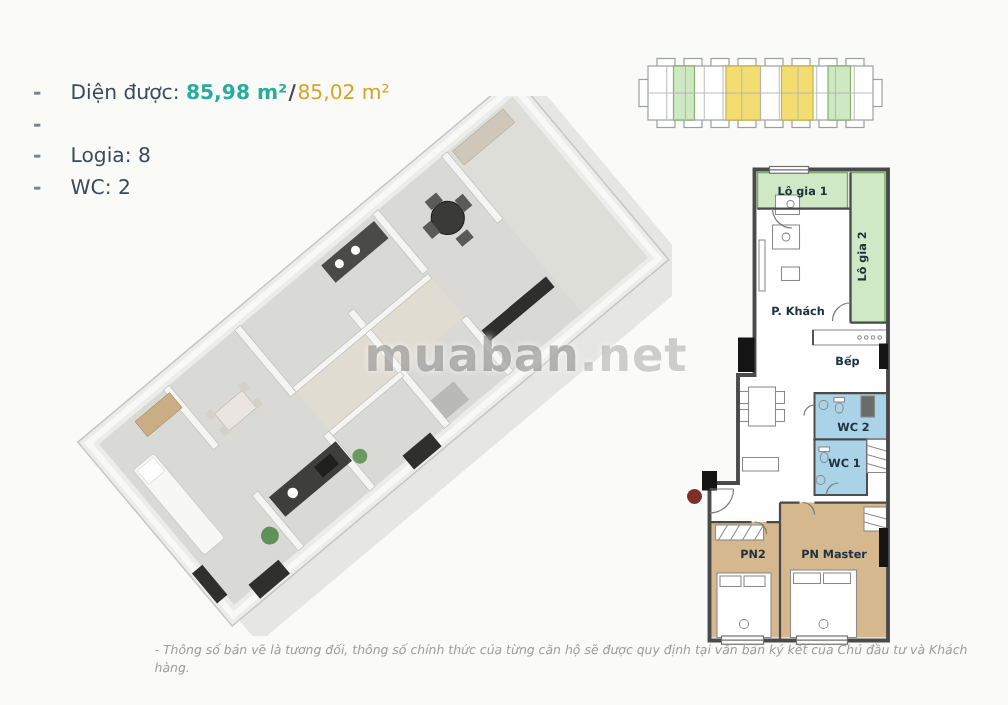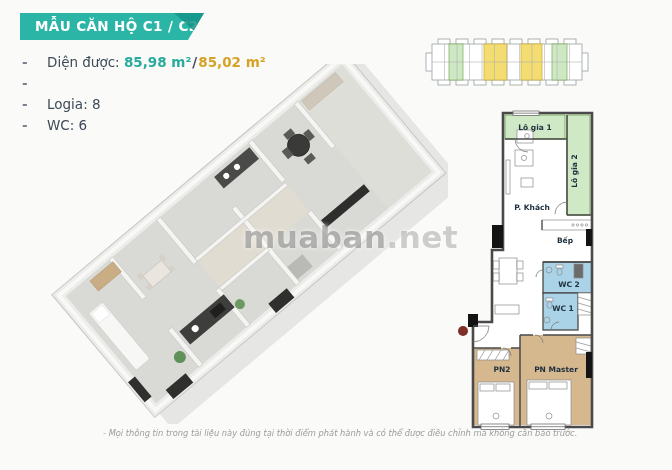--- a/index.html
+++ b/index.html
@@ -23,21 +23,21 @@
     background:#159488;clip-path:polygon(100% 0,0 0,100% 100%);
     opacity:.85;
   }
 
   
   .specs{position:absolute;left:22px;top:54px;font-size:13.5px;color:#3e4a57;}
   .spec-row{display:flex;align-items:baseline;margin-bottom:4px;line-height:17px;}
   .spec-row .dash{width:25px;color:#77828d;font-weight:bold;}
   .teal-val{color:#29ab9e;font-weight:bold;text-align:center;}
   .slash{color:#3e4a57;font-weight:bold;padding:0 1px;}
-  .gold-val{color:#d7a228;font-weight:bold;}
+  .gold-val{color:#d7a228;font-weight:normal;}
 
   
   .watermark{
     position:absolute;left:243px;top:219px;font-size:31px;font-weight:bold;
     letter-spacing:.5px;text-shadow:0 0 5px rgba(255,255,255,.75);
     pointer-events:none;white-space:nowrap;
   }
   .watermark .wm-name{color:rgba(118,118,118,.52);}
   .watermark .wm-tld{color:rgba(158,158,158,.50);}
 
@@ -48,42 +48,39 @@
   }
 
   svg text{font-family:"DejaVu Sans","Liberation Sans",sans-serif;}
   .room-label{font-size:7.5px;font-weight:bold;fill:#20313f;}
 </style>
 </head>
 <body>
 
 <div class="canvas">
 
-  <div class="banner">
-    <span>MẪU CĂN HỘ C1 / C2</span>
-  </div>
 
   <div class="specs">
     <div class="spec-row">
       <span class="dash">-</span>
       <span>
         <span>Diện được:</span>
         <span class="teal-val">85,98 m²</span><span class="slash">/</span><span class="gold-val">85,02 m²</span>
       </span>
     </div>
     <div class="spec-row">
       <span class="dash">-</span>
     </div>
     <div class="spec-row">
       <span class="dash">-</span>
       <span>Logia: 8</span>
     </div>
     <div class="spec-row">
       <span class="dash">-</span>
-      <span>WC: 6</span>
+      <span>WC: 2</span>
     </div>
   </div>
 
   <svg style="position:absolute;left:424px;top:34px;" width="166" height="58" viewBox="0 0 166 58">
     <g stroke="#9aa0a0" stroke-width="0.8" fill="#ffffff">
       <rect x="14" y="5" width="12" height="7"></rect>
         <rect x="32" y="5" width="12" height="7"></rect>
       <rect x="50" y="5" width="12" height="7"></rect>
         <rect x="68" y="5" width="12" height="7"></rect>
       <rect x="86" y="5" width="12" height="7"></rect>
@@ -291,16 +288,16 @@
     <text class="room-label" x="122" y="73" text-anchor="middle" transform="rotate(-90 122 73)">Lô gia 2</text>
     <text class="room-label" x="77" y="112" text-anchor="middle" font-size="8.2">P. Khách</text>
     <text class="room-label" x="110" y="145" text-anchor="middle">Bếp</text>
     <text class="room-label" x="114" y="189" text-anchor="middle">WC 2</text>
     <text class="room-label" x="108" y="213" text-anchor="middle">WC 1</text>
     <text class="room-label" x="47" y="274" text-anchor="middle">PN2</text>
     <text class="room-label" x="101" y="274" text-anchor="middle">PN Master</text>
   </svg>
 
   <div class="notes">
-    <div>- Mọi thông tin trong tài liệu này đúng tại thời điểm phát hành và có thể được điều chỉnh mà không cần báo trước.</div>
+    <div>- Thông số bản vẽ là tương đối, thông số chính thức của từng căn hộ sẽ được quy định tại văn bản ký kết của Chủ đầu tư và Khách hàng.</div>
   </div>
 
 </div>
 
 </body></html>

